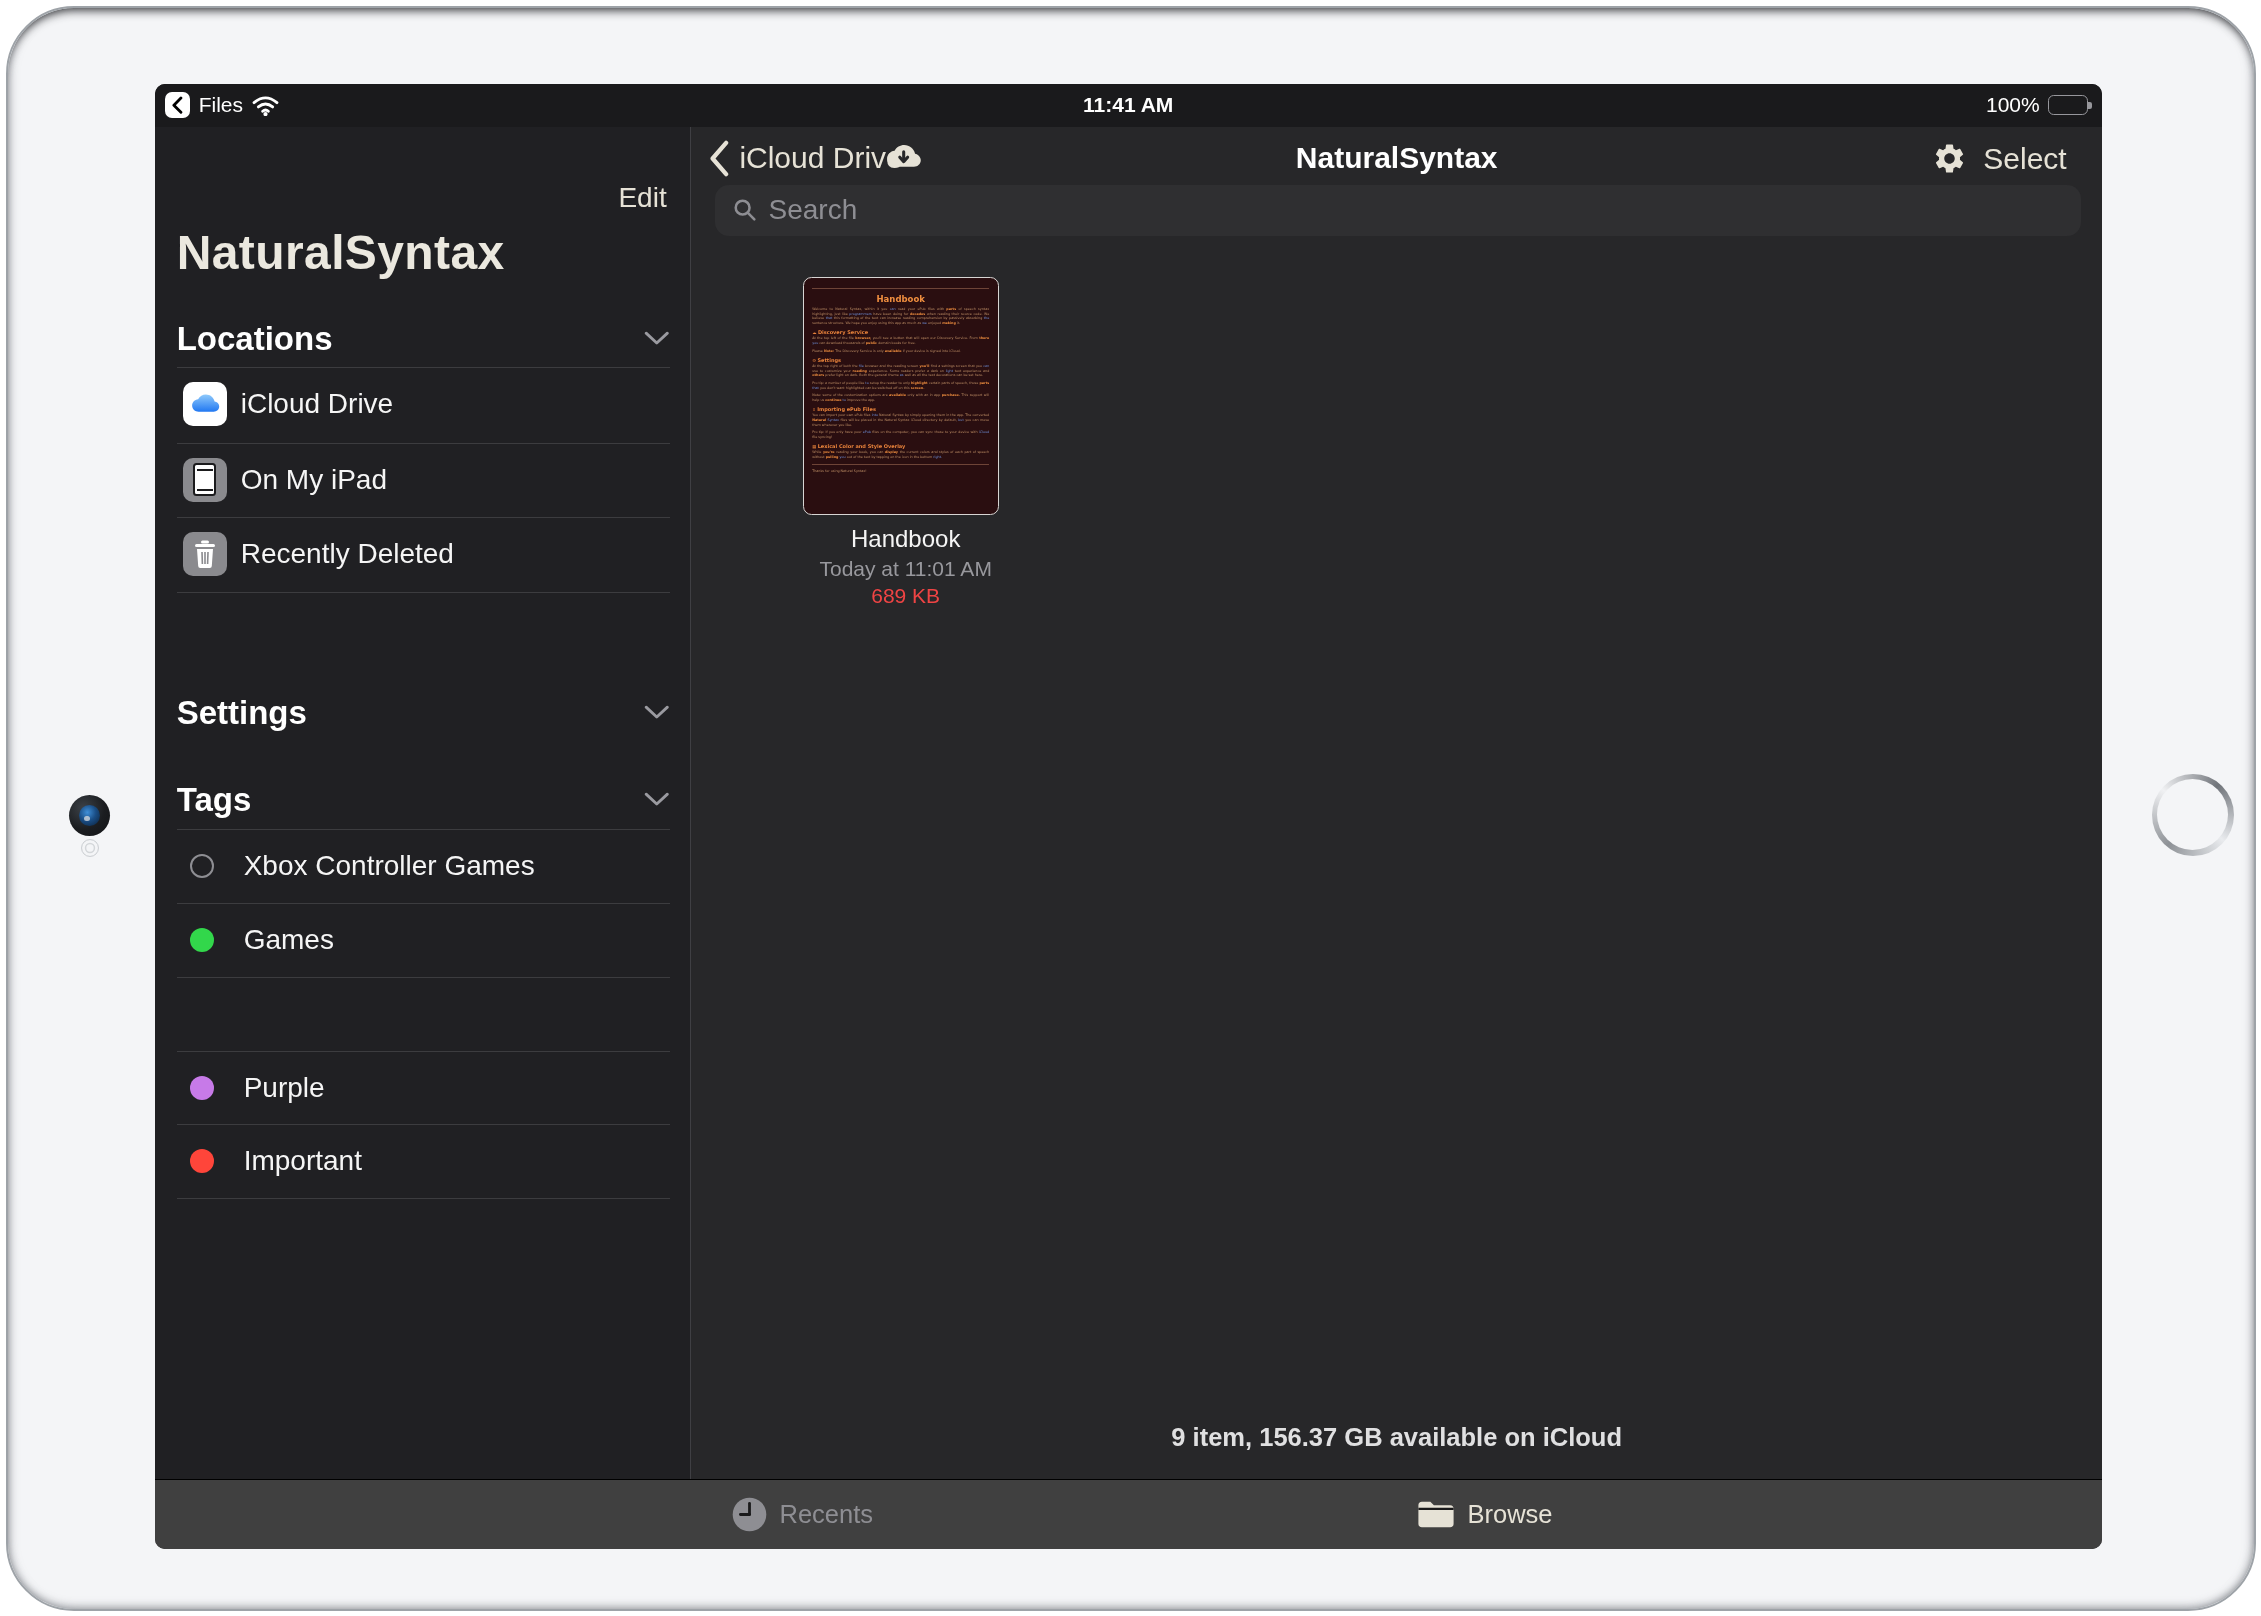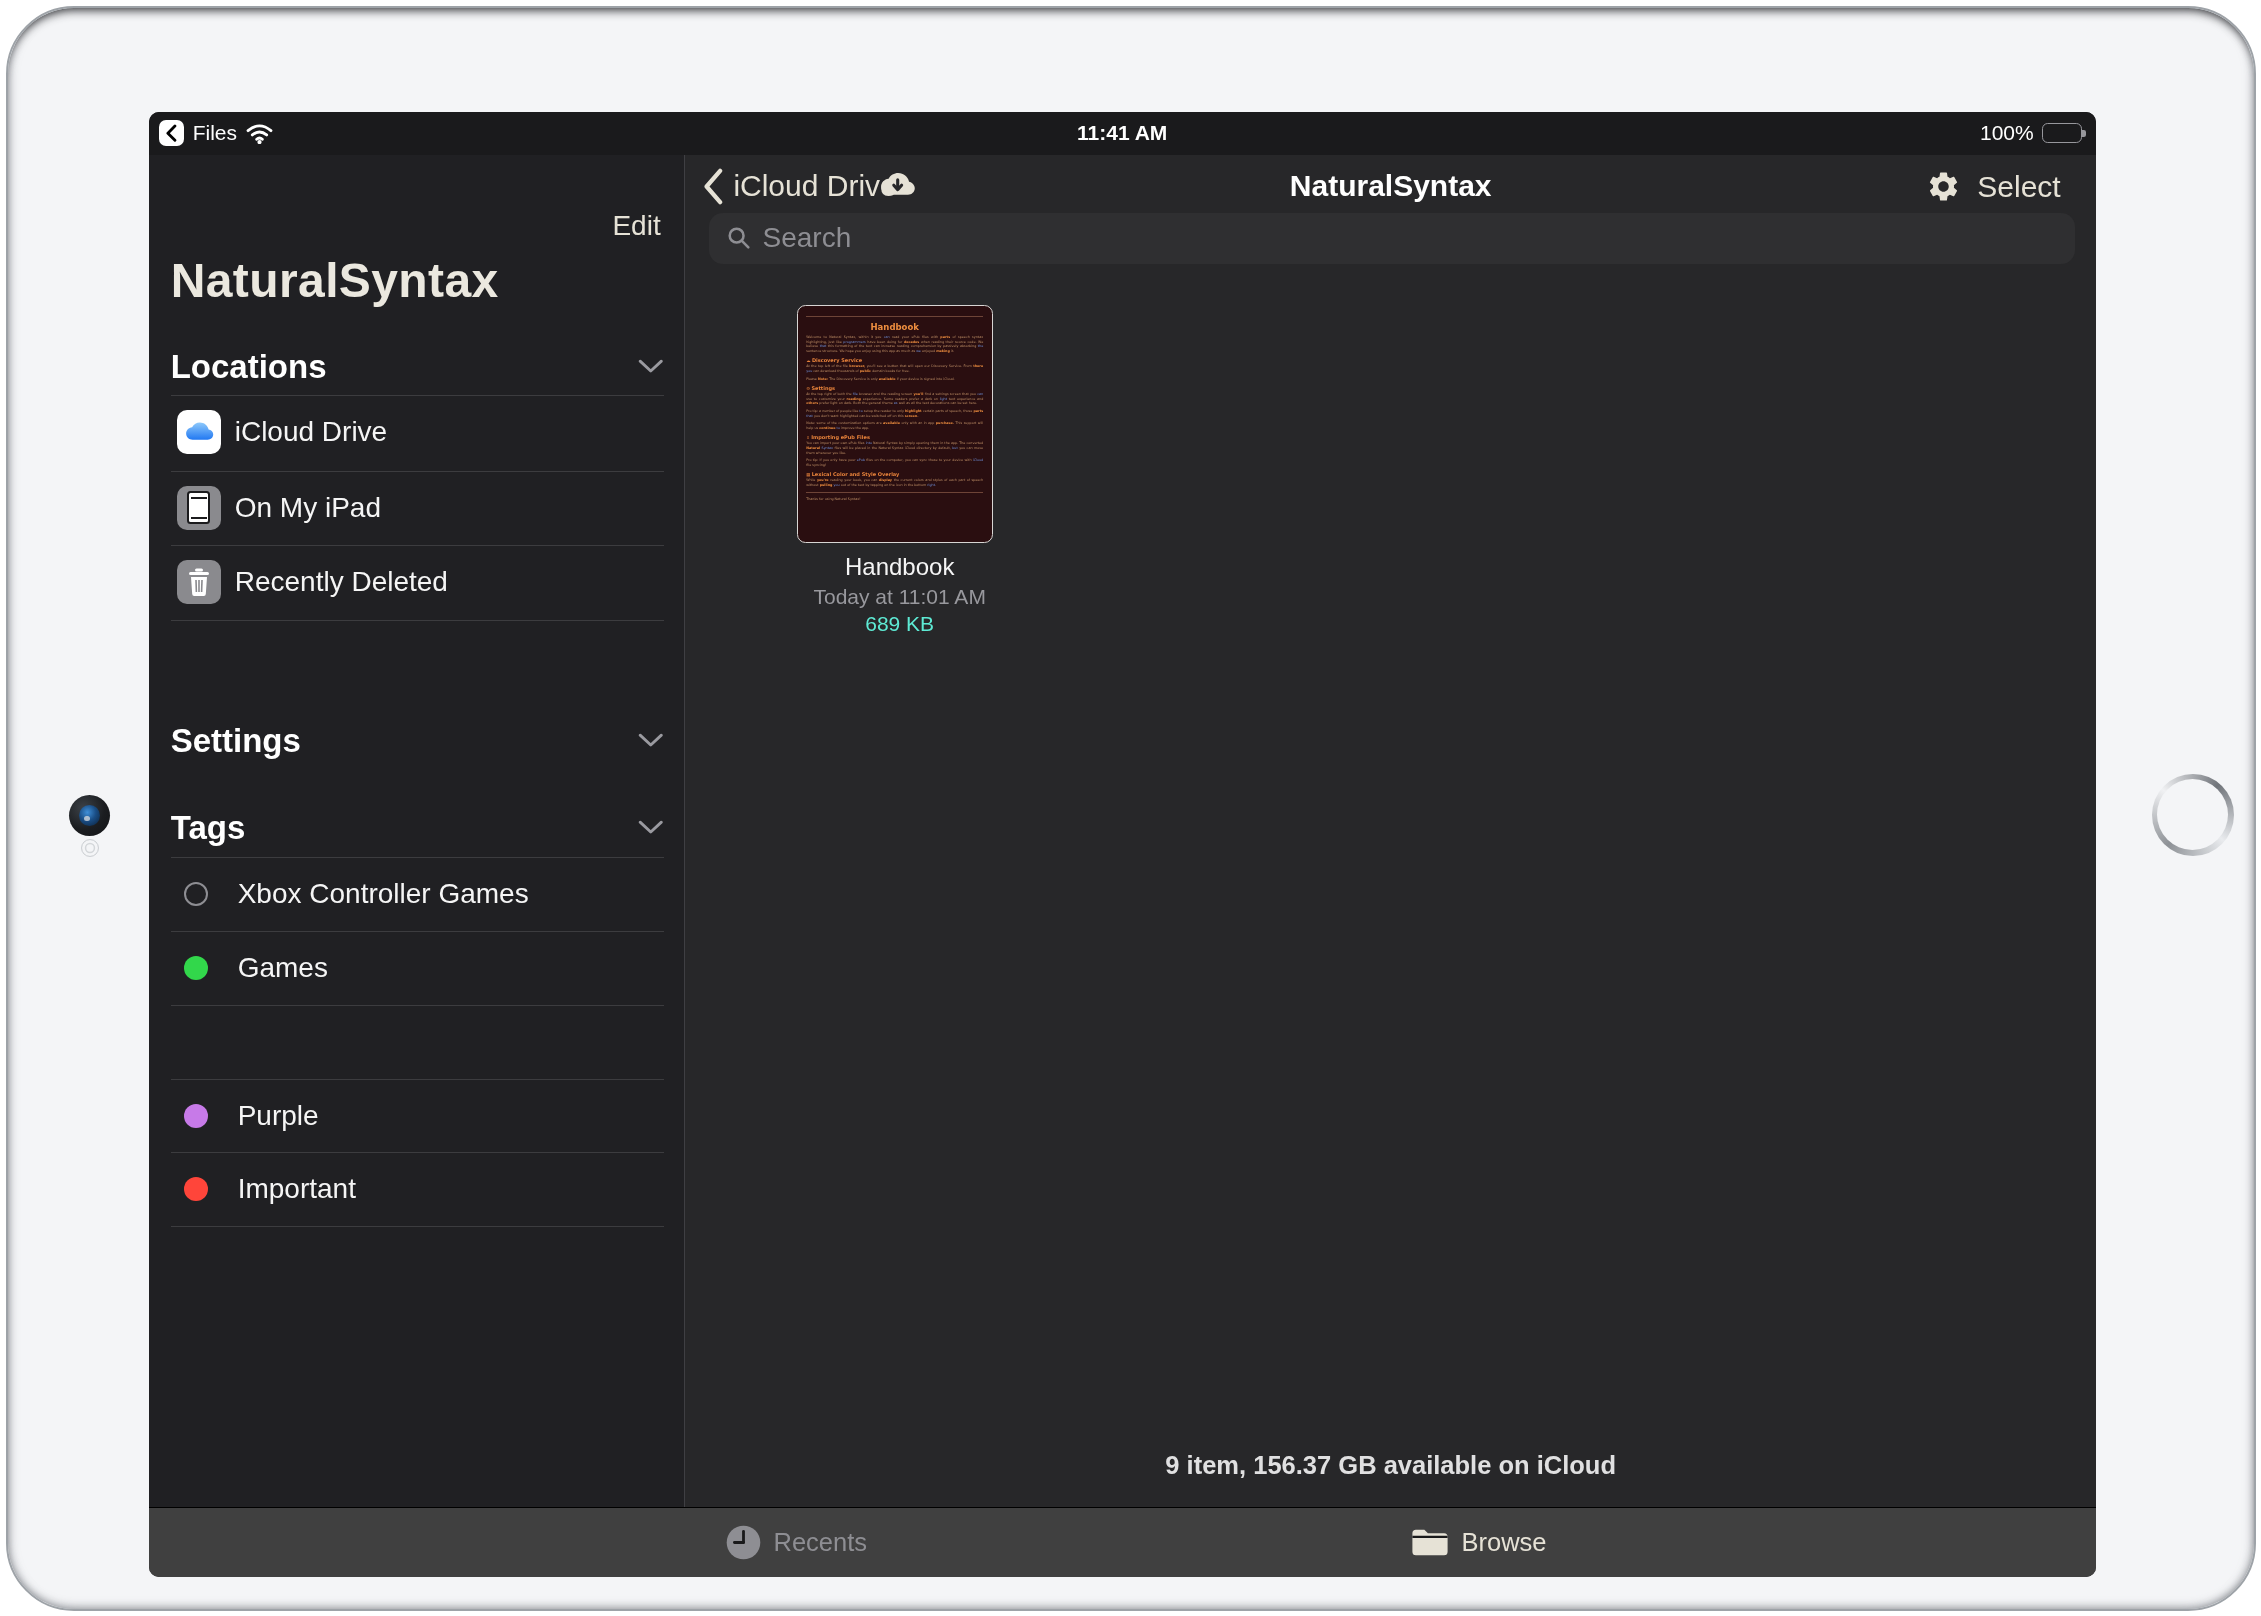--- a/index.html
+++ b/index.html
@@ -16,22 +16,22 @@
   .camera .lens { position:absolute; left:10px; top:10px; width:21px; height:21px; border-radius:50%;
     background:radial-gradient(circle at 40% 35%, #3f8fd8 0%, #1a4e86 45%, #0a1f38 100%); }
   .camera .glint { position:absolute; left:15.6px; top:21px; width:5.7px; height:5.7px; border-radius:50%; background:#cfd6dc; opacity:.8; }
   .sensor { position:absolute; left:73px; top:831px; width:18.4px; height:18.4px; border-radius:50%;
     border:1.4px solid #cdd0d4; box-shadow: inset 0 0 0 2.8px #f4f5f7, inset 0 0 0 4.3px #d4d7da; }
   .home-button { position:absolute; left:2144px; top:766px; width:82px; height:82px; border-radius:50%;
     background:conic-gradient(from 40deg, #70747a, #e9ebee 25%, #8d9196 50%, #f0f1f3 75%, #70747a); }
   .home-button .inner { position:absolute; left:5.7px; top:5.7px; width:71px; height:71px; border-radius:50%; background:#f4f5f7; }
 
   
-  .screen { position:absolute; left:141px; top:76px; width:1947px; height:1465px;
-    background:#272729; border-radius:10px; overflow:hidden; color:#f2f2f3;margin-top:28px; }
+  .screen { position:absolute; left:147px; top:76px; width:1947px; height:1465px;
+    background:#272729; border-radius:10px; overflow:hidden; color:#f2f2f3; }
 
   
   .statusbar { position:absolute; left:0; top:0; width:100%; height:43px; background:#1a1a1c; }
   .sb-left { position:absolute; left:10px; top:0; height:43px; display:flex; align-items:center; gap:8.5px; }
   .app-badge { width:25.5px; height:25.5px; background:#ffffff; border-radius:7px; display:flex; align-items:center; justify-content:center; }
   .sb-files { font-size:21px; font-weight:500; color:#ffffff; }
   .sb-time { position:absolute; left:0; right:0; top:0; height:43px; display:flex; align-items:center; justify-content:center;
     font-size:21px; font-weight:600; color:#ffffff; pointer-events:none; }
   .sb-right { position:absolute; right:14px; top:0; height:43px; display:flex; align-items:center; gap:8px; }
   .sb-batt-pct { font-size:21px; color:#ffffff; }
@@ -84,21 +84,21 @@
   .thumb .p-title { text-align:center; font-size:8.5px; font-weight:700; color:#ef8e3f; margin-bottom:2.8px; }
   .thumb .para { font-size:3.3px; line-height:1.42; color:#bf8f66; text-align:justify; margin-bottom:2.8px; }
   .thumb .head { font-size:5px; font-weight:700; color:#e8833b; margin:3.5px 0 1.4px 0; }
   .thumb .head .hicon { font-size:4.3px; margin-right:1.4px; }
   .thumb .closing { font-size:3.3px; color:#bf8f66; margin-top:4.3px; }
   .thumb .rule2 { height:0.7px; background:#6e4437; margin-top:4.3px; }
   .w-hl { color:#ef8e3f; font-weight:700; }
   .w-blue { color:#6f8fd8; }
   .file-name { margin-top:10px; text-align:center; font-size:24px; color:#f5f5f5; }
   .file-date { margin-top:4.3px; text-align:center; font-size:21px; color:#98989d; }
-  .file-size { margin-top:2.8px; text-align:center; font-size:21px; color:#5eead4; }
+  .file-size { margin-top:2.8px; text-align:center; font-size:21px; color:#ef4444; }
 
   .main-footer { position:absolute; left:0; right:0; bottom:27px; text-align:center; font-size:25.5px; font-weight:600; color:#e0e0e1; }
 
   
   .tabbar { position:absolute; left:0; right:0; bottom:0; height:70px; background:#404040; border-top:1.4px solid #000000; }
   .tab { position:absolute; top:0; height:70px; display:flex; align-items:center; gap:12.8px; }
   .tab-recents { left:577px; }
   .tab-browse { left:1262px; }
   .tab .t-lbl { font-size:25.5px; }
   .tab-recents .t-lbl { color:#8e8e93; }

